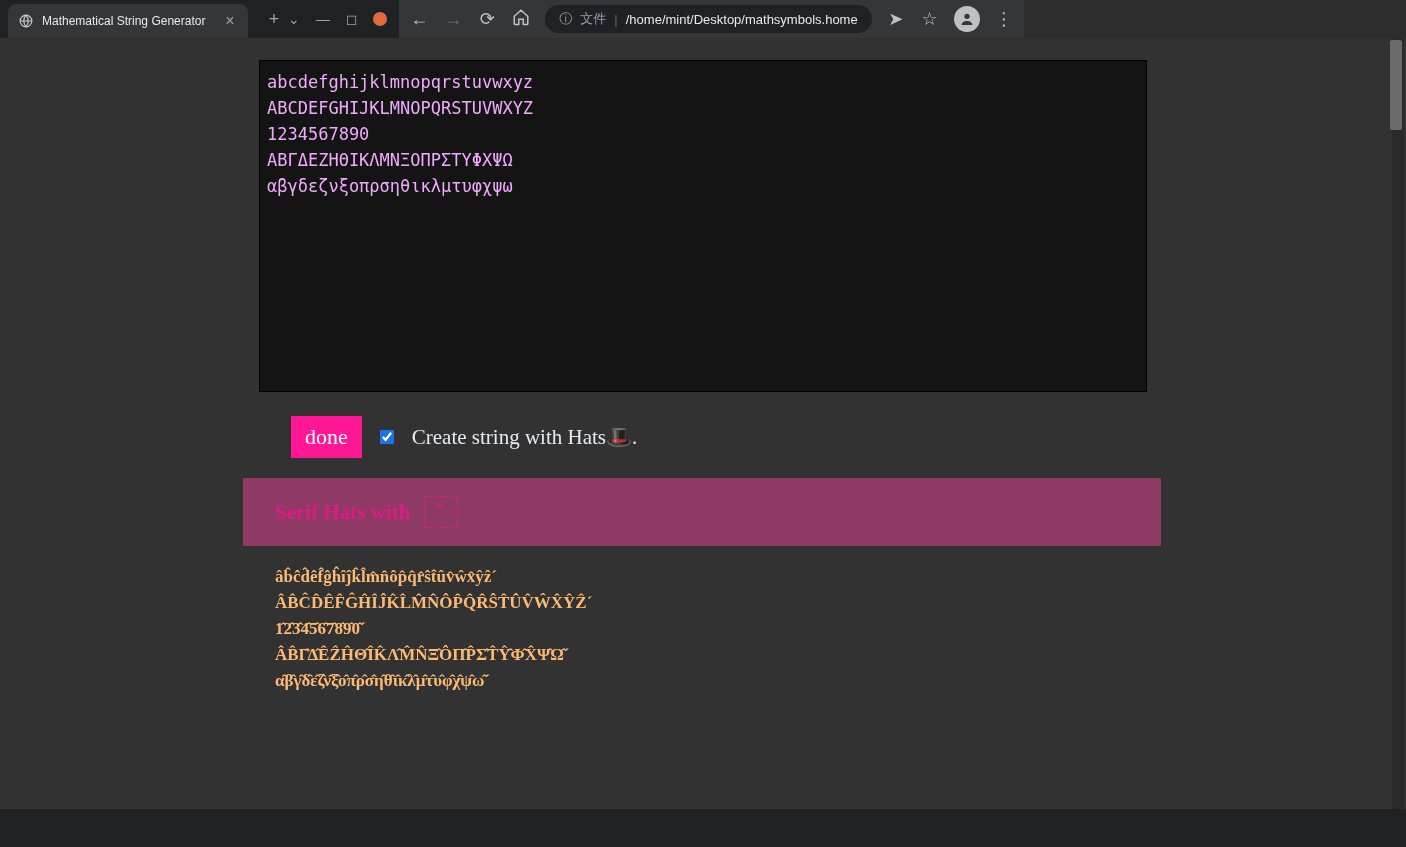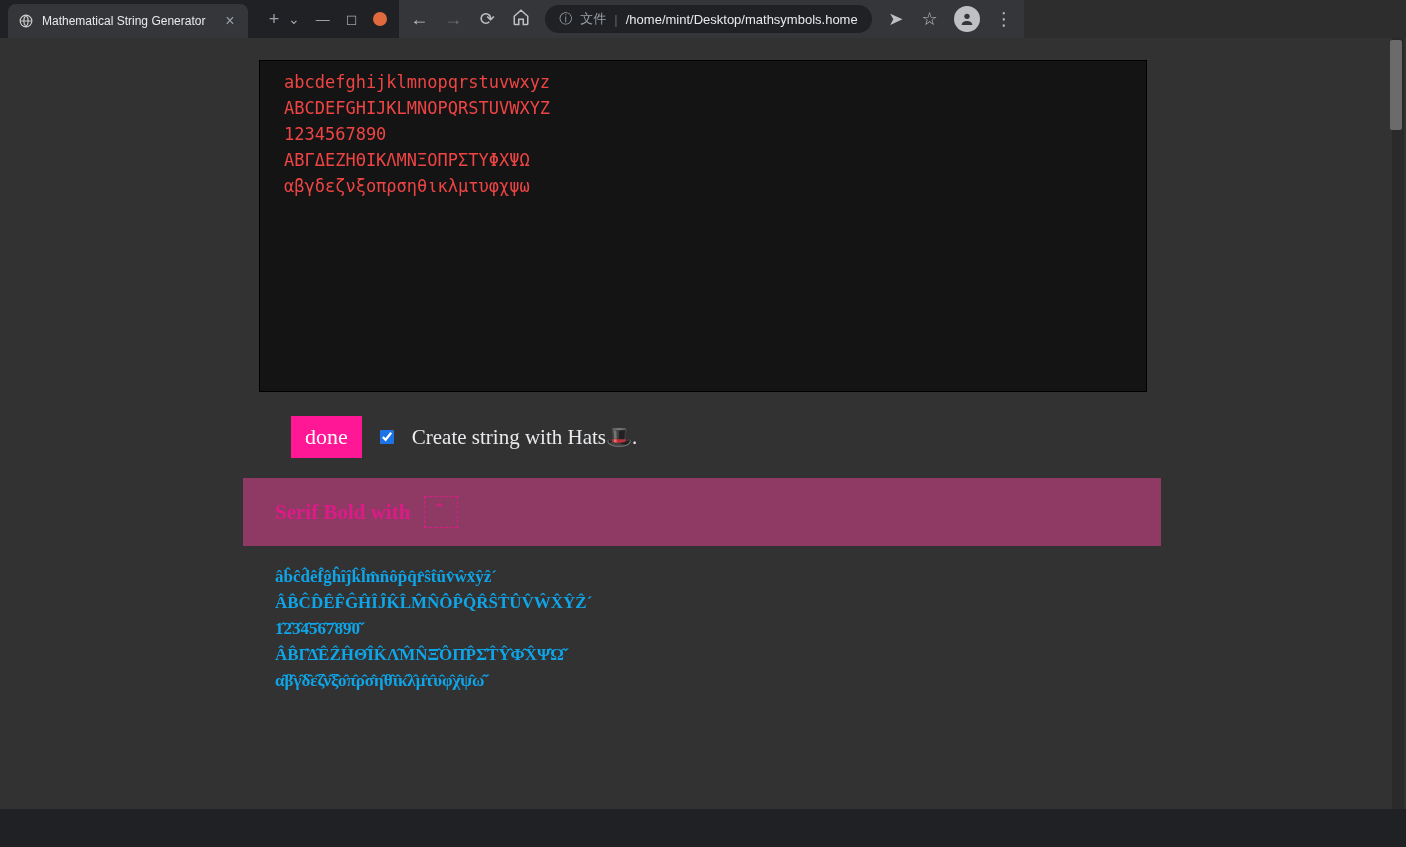--- a/index.html
+++ b/index.html
@@ -156,25 +156,25 @@
     .page-content {
       width: 920px;
       padding-top: 22px;
     }
     
     .textarea-box {
       width: 888px;
       height: 332px;
       background: #141414;
       border: 1px solid #000;
-      color: #ef4444;
+      color: #f0abfc;
       font-family: "DejaVu Sans Mono", "Lucida Console", monospace;
       font-size: 17px;
       line-height: 26px;
-      padding: 8px 24px;
+      padding: 8px 7px;
       resize: none;
       outline: none;
       white-space: pre;
       overflow: hidden;
       margin-left: 16px;
     }
     
     .controls-row {
       display: flex;
       align-items: center;
@@ -231,21 +231,21 @@
       min-width: 34px;
     }
     .output-body {
       padding: 18px 32px 28px 32px;
       font-family: Georgia, "Times New Roman", serif;
       font-size: 17px;
       line-height: 26px;
       white-space: pre-line;
     }
     .output-body.pink {
-      color: #0ea5e9;
+      color: #fdba74;
       font-weight: bold;
     }
     .section-spacer {
       height: 20px;
     }
   </style>
 </head>
 <body>
 
 <div class="browser-chrome">
@@ -305,21 +305,21 @@
 αβγδεζνξοπρσηθικλμτυφχψω</textarea>
     
     <div class="controls-row">
       <button class="done-btn">done</button>
       <input type="checkbox" class="hats-checkbox" checked="" style="">
       <span class="hats-label">Create string with Hats🎩.</span>
     </div>
     
     <div class="output-section">
       <div class="output-header bold-h">
-        <span>Serif Bold with</span>
+        <span>Serif Hats with</span>
         <span class="hat-badge">̂</span>
       </div>
       <div class="output-body pink">âb̂ĉd̂êf̂ĝĥîĵk̂l̂m̂n̂ôp̂q̂r̂ŝt̂ûv̂ŵx̂ŷẑˊ
 ÂB̂ĈD̂ÊF̂ĜĤÎĴK̂L̂M̂N̂ÔP̂Q̂R̂ŜT̂ÛV̂ŴX̂ŶẐˊ
 1̂2̂3̂4̂5̂6̂7̂8̂9̂0̂ˊ
 ÂB̂Γ̂Δ̂ÊẐĤΘ̂ÎK̂Λ̂M̂N̂Ξ̂ÔΠ̂P̂Σ̂T̂Ŷ̂Φ̂X̂Ψ̂Ω̂ˊ
 α̂β̂γ̂δ̂ε̂ζ̂ν̂ξ̂ο̂π̂ρ̂σ̂η̂θ̂ι̂κ̂λ̂μ̂τ̂υ̂φ̂χ̂ψ̂ω̂ˊ</div>
     </div>
     
     <div class="section-spacer"></div>

